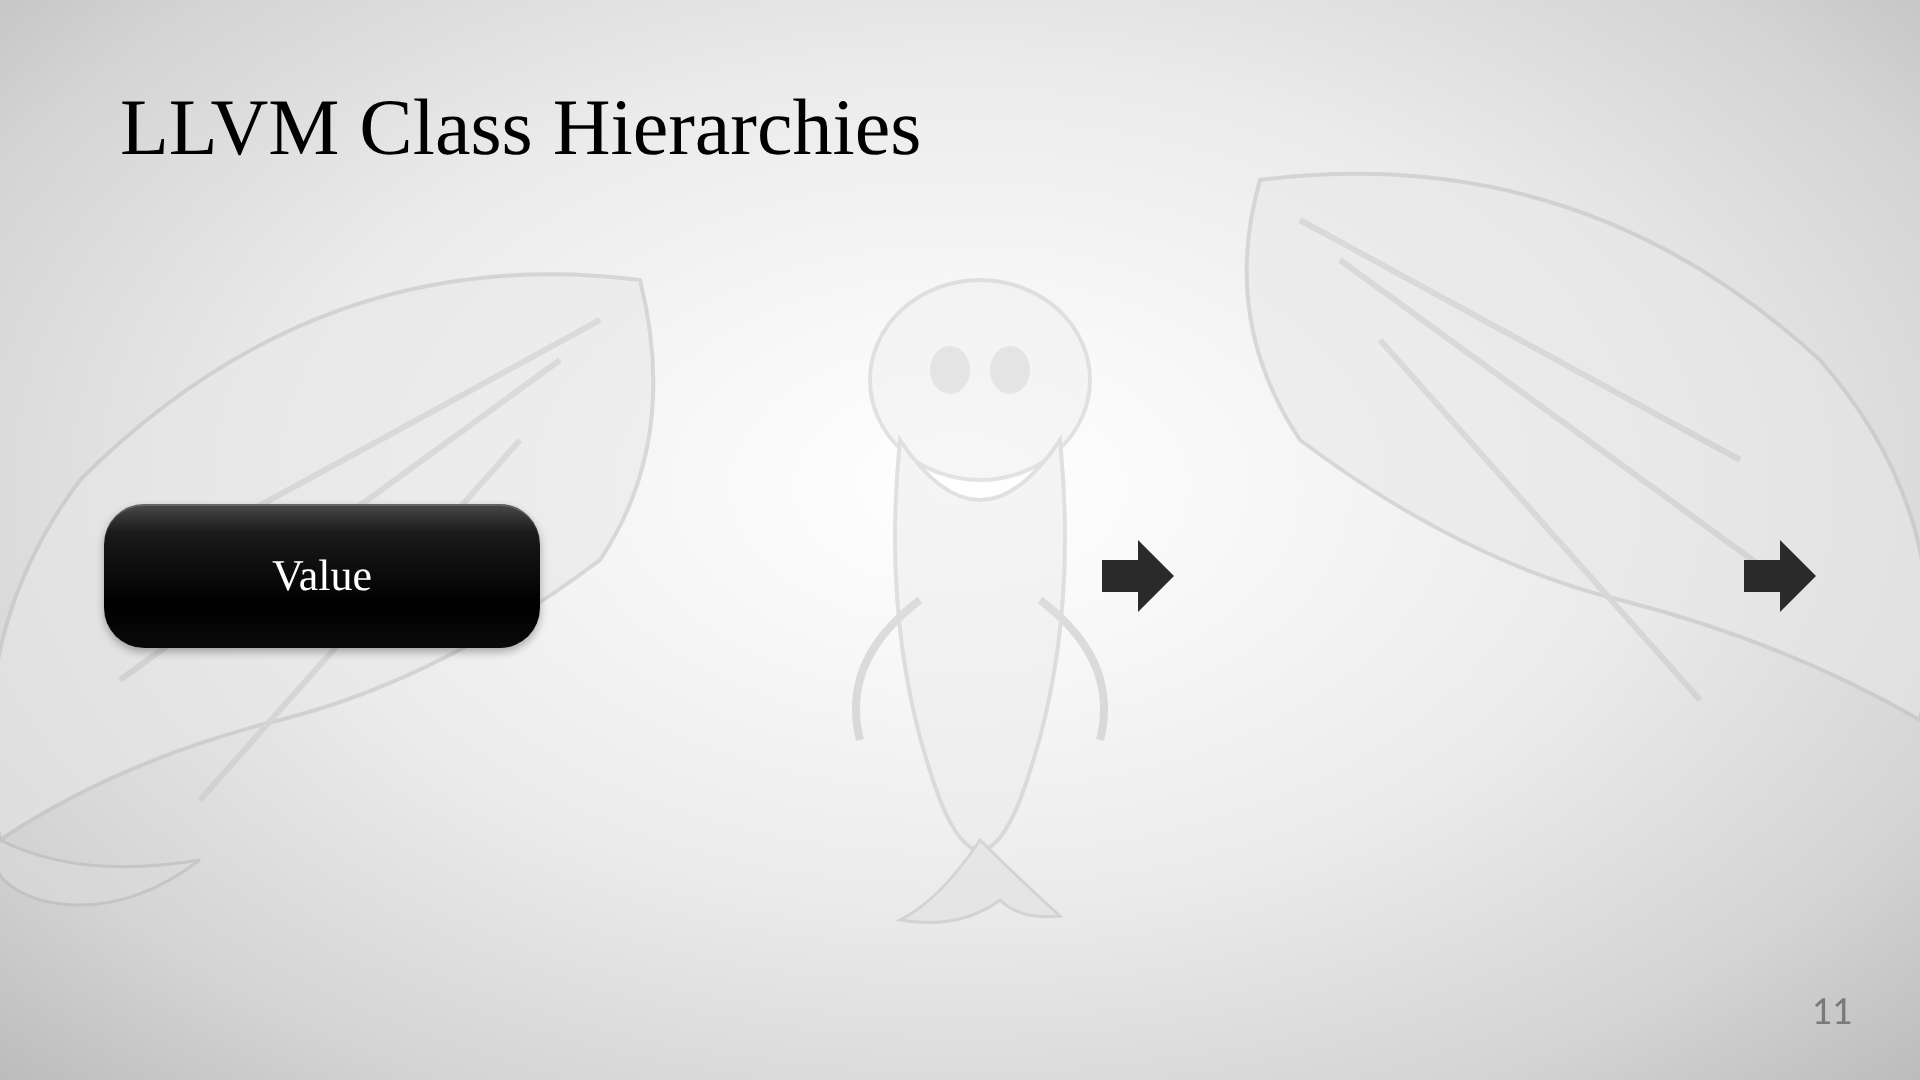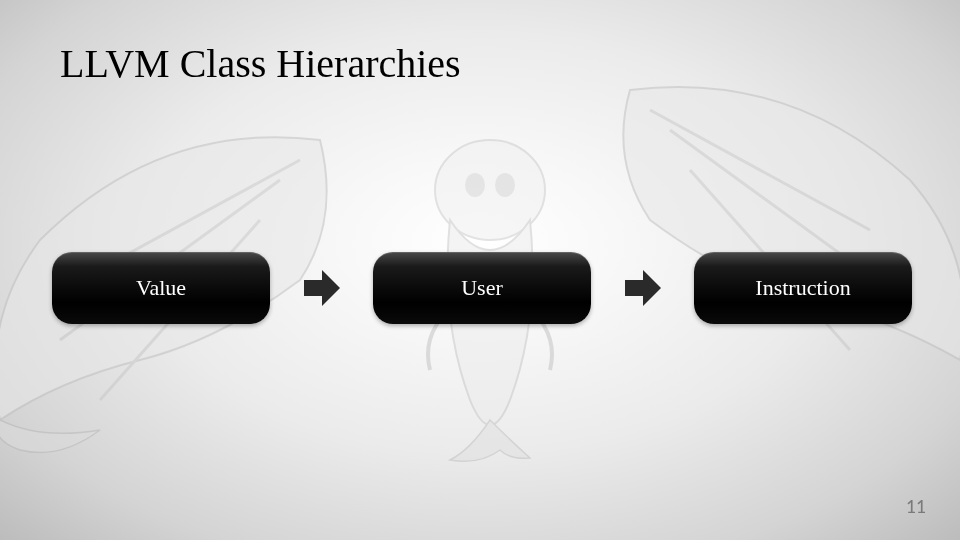--- a/index.html
+++ b/index.html
@@ -139,26 +139,20 @@
 
 <div class="diagram">
   <div class="node">
     <span class="node-label">Value</span>
   </div>
   <div class="arrow">
     <svg viewBox="0 0 44 44" xmlns="http://www.w3.org/2000/svg">
       <path d="M 4 14 L 22 14 L 22 4 L 40 22 L 22 40 L 22 30 L 4 30 Z" fill="#2a2a2a"></path>
     </svg>
   </div>
-  <div class="node">
-    <span class="node-label">User</span>
-  </div>
   <div class="arrow">
     <svg viewBox="0 0 44 44" xmlns="http://www.w3.org/2000/svg">
       <path d="M 4 14 L 22 14 L 22 4 L 40 22 L 22 40 L 22 30 L 4 30 Z" fill="#2a2a2a"></path>
     </svg>
-  </div>
-  <div class="node">
-    <span class="node-label">Instruction</span>
   </div>
 </div>
 
 <div class="page-number">11</div>
 
 </body></html>

